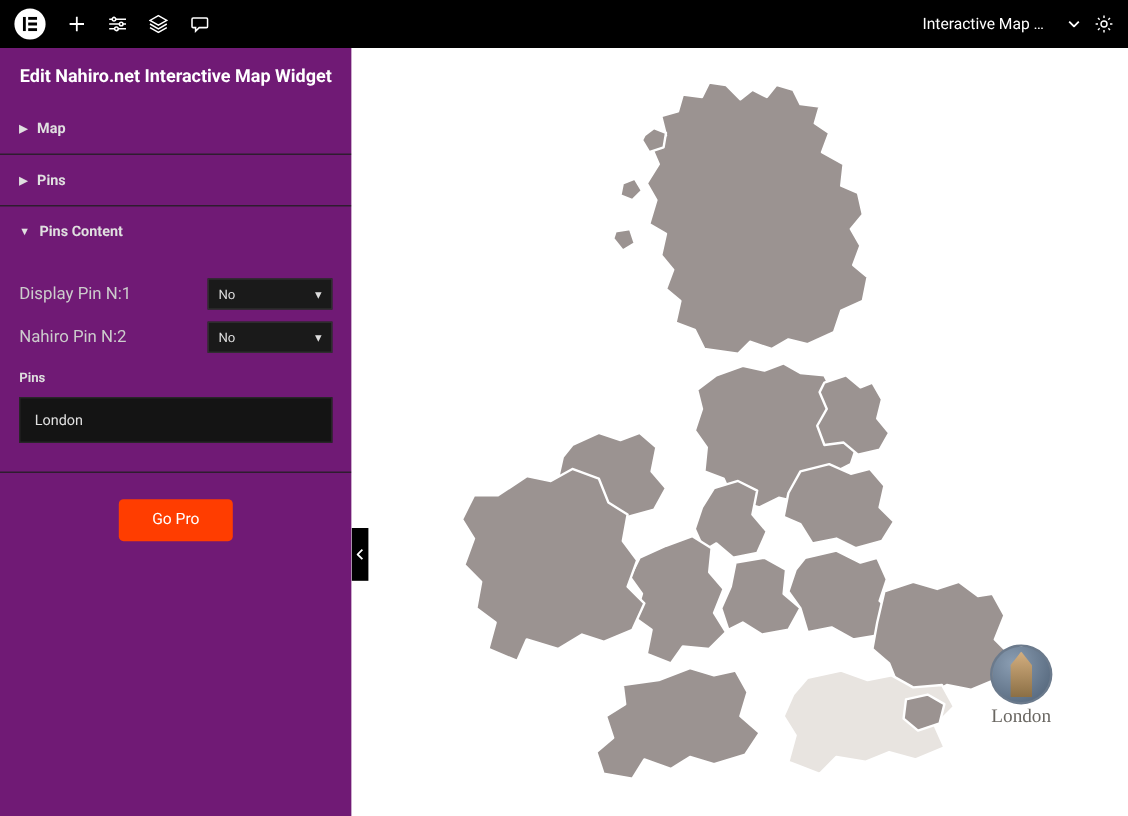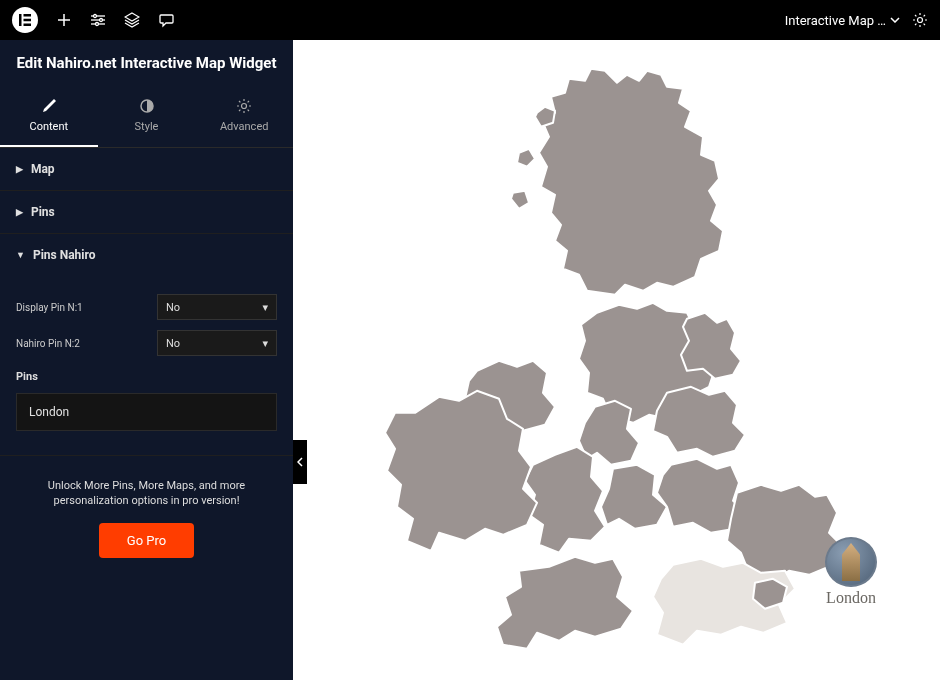--- a/index.html
+++ b/index.html
@@ -2,35 +2,35 @@
 <html><head>
 <meta charset="utf-8">
 <style>
 *{margin:0;padding:0;box-sizing:border-box;font-family:-apple-system,BlinkMacSystemFont,"Segoe UI",Roboto,sans-serif}
 body{width:940px;height:680px;overflow:hidden;background:#fff;display:flex;flex-direction:column}
 .topbar{height:40px;background:#000;display:flex;align-items:center;justify-content:space-between;padding:0 12px;color:#fff}
 .topbar-left{display:flex;align-items:center;gap:18px}
 .logo-circle{width:26px;height:26px;border-radius:50%;background:#fff;display:flex;align-items:center;justify-content:center;color:#000;font-weight:bold;font-size:14px}
 .topbar-icon{width:16px;height:16px;display:flex;align-items:center;justify-content:center;cursor:pointer}
 .topbar-right{display:flex;align-items:center;gap:12px}
-.page-title-box{display:flex;align-items:center;gap:4px;font-size:13px}
+.page-title-box{display:flex;align-items:center;gap:20px;font-size:13px}
 .main{flex:1;display:flex;overflow:hidden}
-.sidebar{width:293px;background:#0f172a;color:#e0e0e0;display:flex;flex-direction:column;overflow-y:auto;font-size:12px}
+.sidebar{width:293px;background:#701a75;color:#e0e0e0;display:flex;flex-direction:column;overflow-y:auto;font-size:12px}
 .sidebar-header{padding:14px 16px;font-weight:bold;font-size:15px;color:#fff;text-align:center}
 .tabs{display:flex;border-bottom:1px solid #2a2a2a}
 .tab{flex:1;display:flex;flex-direction:column;align-items:center;gap:6px;padding:12px 4px;cursor:pointer;font-size:11px;color:#aaa}
 .tab.active{color:#fff;border-bottom:2px solid #fff}
 .tab-icon{width:16px;height:16px}
 .section{border-bottom:1px solid #1f1f1f}
 .section-header{display:flex;align-items:center;gap:8px;padding:14px 16px;cursor:pointer;font-weight:bold;font-size:12px}
 .section-header .caret{font-size:9px}
 .section-body{padding:8px 16px 16px}
 .control-row{display:flex;align-items:center;justify-content:space-between;margin:10px 0}
-.control-label{font-size:10px;color:#ccc}
-.select{width:120px;height:26px;background:#1a1a1a;border:1px solid #333;color:#ddd;padding:0 8px;font-size:11px;display:flex;align-items:center;justify-content:space-between;cursor:pointer}
+.control-label{font-size:14px;color:#ccc}
+.select{width:104px;height:26px;background:#1a1a1a;border:1px solid #333;color:#ddd;padding:0 8px;font-size:11px;display:flex;align-items:center;justify-content:space-between;cursor:pointer}
 .subheader{font-weight:bold;font-size:11px;margin:14px 0 10px;color:#ddd}
 .pin-item{height:38px;background:#141414;border:1px solid #2a2a2a;display:flex;align-items:center;padding:0 12px;margin:8px 0;font-size:12px;cursor:pointer}
 .promo{padding:22px 16px;text-align:center}
 .promo-img{width:100px;height:70px;margin:0 auto 12px;position:relative}
 .promo-star{width:100%;height:100%}
 .promo-text{font-size:11px;color:#ddd;line-height:1.4;margin-bottom:14px}
 .go-pro-btn{display:inline-block;padding:10px 28px;background:#ff3d00;color:#fff;font-size:13px;border-radius:4px;cursor:pointer}
 .canvas{flex:1;background:#fff;position:relative;overflow:hidden}
 .collapse-handle{position:absolute;left:0;top:400px;width:14px;height:44px;background:#000;display:flex;align-items:center;justify-content:center;cursor:pointer;color:#fff;font-size:10px;z-index:5}
 .map-svg{position:absolute;left:50%;top:50%;transform:translate(-50%,-48%)}
@@ -95,61 +95,39 @@
           <path d="M8,1 v2 M8,13 v2 M1,8 h2 M13,8 h2 M3,3 l1.4,1.4 M11.6,11.6 L13,13 M13,3 l-1.4,1.4 M4.4,11.6 L3,13"></path>
         </svg>
     </div>
   </div>
 </div>
 
 <div class="main">
   <div class="sidebar">
     <div class="sidebar-header">Edit Nahiro.net Interactive Map Widget</div>
 
-    <div class="tabs">
-      <div class="tab active">
-        <svg class="tab-icon" viewBox="0 0 16 16" fill="#fff">
-            <path d="M2,14 L3,11 L11,3 L13,5 L5,13 Z M11,3 L13,1 L15,3 L13,5 Z"></path>
-          </svg>
-        <span>Content</span>
-      </div>
-      <div class="tab">
-        <svg class="tab-icon" viewBox="0 0 16 16">
-            <circle cx="8" cy="8" r="6" fill="none" stroke="#aaa" stroke-width="1.5"></circle>
-            <path d="M8,2 A6,6 0 0 1 8,14 Z" fill="#aaa"></path>
-          </svg>
-        <span>Style</span>
-      </div>
-      <div class="tab">
-        <svg class="tab-icon" viewBox="0 0 16 16" stroke="#aaa" stroke-width="1.2" fill="none">
-            <circle cx="8" cy="8" r="2.5"></circle>
-            <path d="M8,1 v2 M8,13 v2 M1,8 h2 M13,8 h2 M3,3 l1.4,1.4 M11.6,11.6 L13,13 M13,3 l-1.4,1.4 M4.4,11.6 L3,13"></path>
-          </svg>
-        <span>Advanced</span>
-      </div>
-    </div>
 
     <div class="section">
       <div class="section-header">
         <span class="caret">▶</span>
         <span>Map</span>
       </div>
     </div>
 
     <div class="section">
       <div class="section-header">
         <span class="caret">▶</span>
         <span>Pins</span>
       </div>
     </div>
 
     <div class="section">
       <div class="section-header">
         <span class="caret">▼</span>
-        <span>Pins Nahiro</span>
+        <span>Pins Content</span>
       </div>
       <div class="section-body">
         <div class="control-row">
           <span class="control-label">Display Pin N:1</span>
           <div class="select">
             <span>No</span>
             <span>▾</span>
           </div>
         </div>
         <div class="control-row">
@@ -160,21 +138,20 @@
           </div>
         </div>
         <div class="subheader">Pins</div>
         <div class="pin-item">
           <span>London</span>
         </div>
       </div>
     </div>
 
     <div class="promo">
-      <div class="promo-text">Unlock More Pins, More Maps, and more personalization options in pro version!</div>
       <div class="go-pro-btn">Go Pro</div>
     </div>
   </div>
 
   <div class="canvas">
     <div class="collapse-handle">
       <svg width="6" height="10" viewBox="0 0 6 10">
           <path d="M5,1 L1,5 L5,9" stroke="#fff" stroke-width="1.5" fill="none"></path>
         </svg>
     </div>

